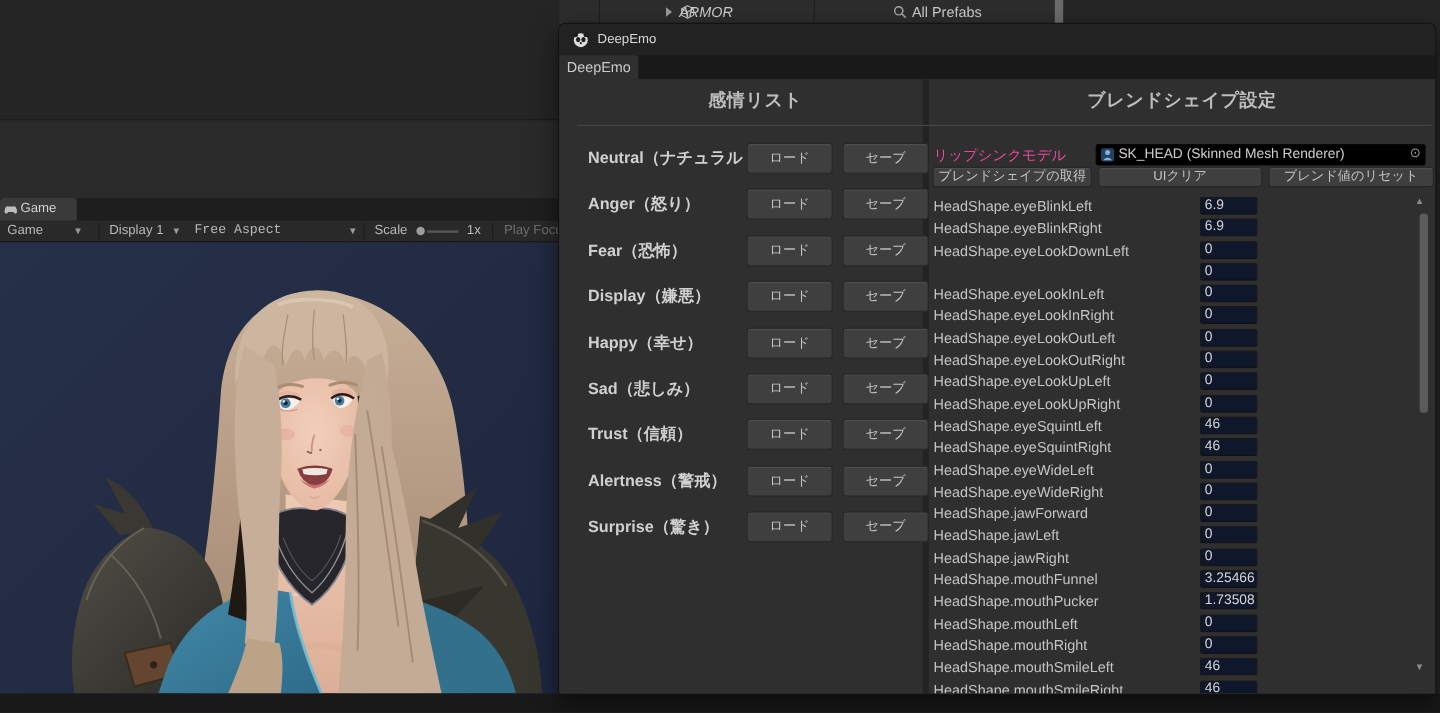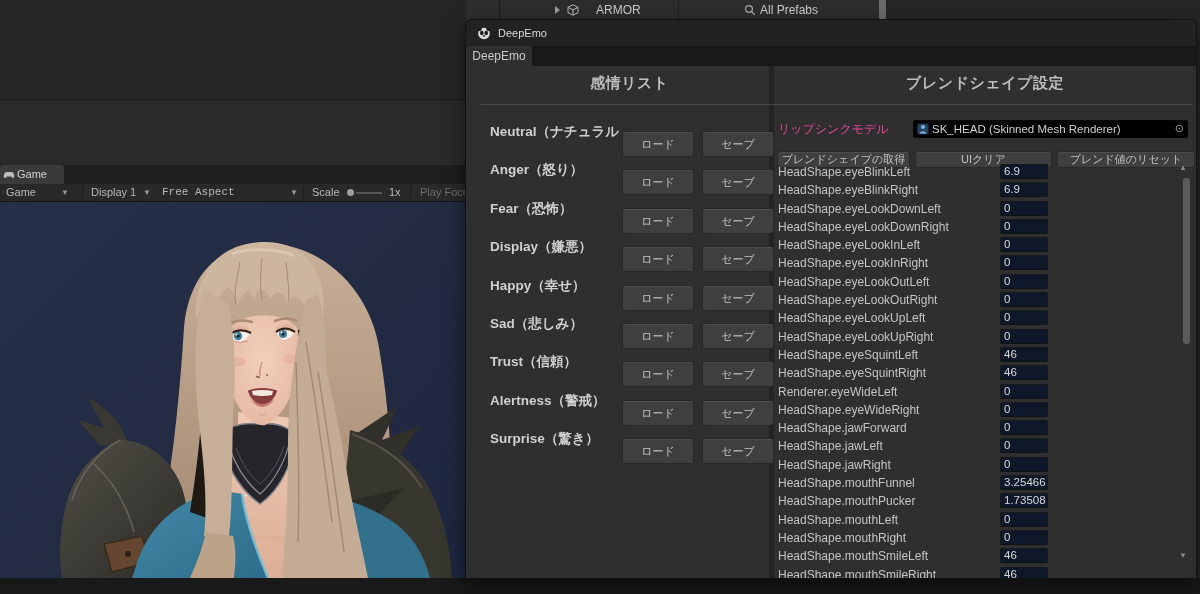--- a/index.html
+++ b/index.html
@@ -48,21 +48,21 @@
   .panel-header { position:absolute; top:8px; width:100%; text-align:center; font-size:15px; font-weight:bold; color:#bdbdbd; letter-spacing:.5px; }
   .panel-sep { position:absolute; top:38px; left:3px; right:3px; height:1px; background:#454545; }
 
   
   #emo-panel { left:12px; top:0; width:303px; height:392px; }
   #emo-rows { position:absolute; left:0; top:53px; width:303px; }
   .emo-row { position:relative; height:26px; margin-bottom:12.4px; }
   .emo-label { position:absolute; left:12px; top:0; width:130px; height:26px; line-height:26px;
                font-size:13.5px; font-weight:bold; color:#d0d0d0; white-space:nowrap; overflow:hidden; }
   .btn { background:#3f3f3f; border:1px solid #282828; border-radius:3px; box-shadow:inset 0 1px 0 #4d4d4d;
-         color:#c4c4c4; font-size:11px; text-align:center; position:absolute; cursor:default;margin-top:12px; }
+         color:#c4c4c4; font-size:11px; text-align:center; position:absolute; cursor:default; }
   .emo-load { left:144px; top:0; width:72px; height:26px; line-height:24px; }
   .emo-save { left:224px; top:0; width:72px; height:26px; line-height:24px; }
 
   
   #blend-panel { left:308px; top:0; width:422px; height:512px; }
   #model-label { position:absolute; left:4px; top:54px; height:18px; line-height:18px; font-size:12px; color:#ec4899; }
   #object-field { position:absolute; left:139px; top:54px; width:275px; height:18px; background:#000000;
                   border:1px solid #060606; border-radius:2px; }
   #object-field .obj-text { position:absolute; left:18px; top:0; line-height:16px; font-size:11.5px; color:#cfcfcf; white-space:nowrap; overflow:hidden; width:238px; }
   #object-picker { position:absolute; right:3px; top:-1px; line-height:17px; font-size:11px; color:#9a9a9a; }
@@ -91,21 +91,21 @@
   <div class="abs" id="tl-lower"></div>
 
   <div class="abs" id="proj-bar">
     <div class="sec" style="left:0;width:413px;"></div>
     <div class="vline" style="left:33px;"></div>
     <div class="vline" style="left:212px;"></div>
     <div class="abs tri-right" style="left:89px;top:6px;"></div>
     <svg class="abs" style="left:101px;top:4px;" width="12" height="12" viewBox="0 0 12 12">
       <path d="M6,0.8 L11,3.3 L11,8.7 L6,11.2 L1,8.7 L1,3.3 Z M1,3.3 L6,5.9 L11,3.3 M6,5.9 L6,11.2" fill="none" stroke="#b8b8b8" stroke-width="1"></path>
     </svg>
-    <span class="proj-text" style="left:130px;">ARMOR</span>
+    <span class="proj-text" style="left:100px;font-style:italic;">ARMOR</span>
     <svg class="abs" style="left:278px;top:4px;" width="12" height="12" viewBox="0 0 12 12">
       <circle cx="5" cy="5" r="3.4" fill="none" stroke="#a8a8a8" stroke-width="1.2"></circle>
       <line x1="7.7" y1="7.7" x2="10.7" y2="10.7" stroke="#a8a8a8" stroke-width="1.3"></line>
     </svg>
     <span class="proj-text" style="left:294px;">All Prefabs</span>
     <div class="abs" id="proj-thumb"></div>
   </div>
 
   <div class="abs" id="game-tabbar">
     <div class="abs" id="game-tab">
@@ -349,21 +349,20 @@
               <span class="bs-name">HeadShape.eyeBlinkRight</span>
               <div class="bs-value">6.9</div>
             </div>
 
             <div class="bs-row">
               <span class="bs-name">HeadShape.eyeLookDownLeft</span>
               <div class="bs-value">0</div>
             </div>
 
             <div class="bs-row">
-              <span class="bs-name">HeadShape.eyeLookDownRight</span>
               <div class="bs-value">0</div>
             </div>
 
             <div class="bs-row">
               <span class="bs-name">HeadShape.eyeLookInLeft</span>
               <div class="bs-value">0</div>
             </div>
 
             <div class="bs-row">
               <span class="bs-name">HeadShape.eyeLookInRight</span>
@@ -394,21 +393,21 @@
               <span class="bs-name">HeadShape.eyeSquintLeft</span>
               <div class="bs-value">46</div>
             </div>
 
             <div class="bs-row">
               <span class="bs-name">HeadShape.eyeSquintRight</span>
               <div class="bs-value">46</div>
             </div>
 
             <div class="bs-row">
-              <span class="bs-name">Renderer.eyeWideLeft</span>
+              <span class="bs-name">HeadShape.eyeWideLeft</span>
               <div class="bs-value">0</div>
             </div>
 
             <div class="bs-row">
               <span class="bs-name">HeadShape.eyeWideRight</span>
               <div class="bs-value">0</div>
             </div>
 
             <div class="bs-row">
               <span class="bs-name">HeadShape.jawForward</span>

